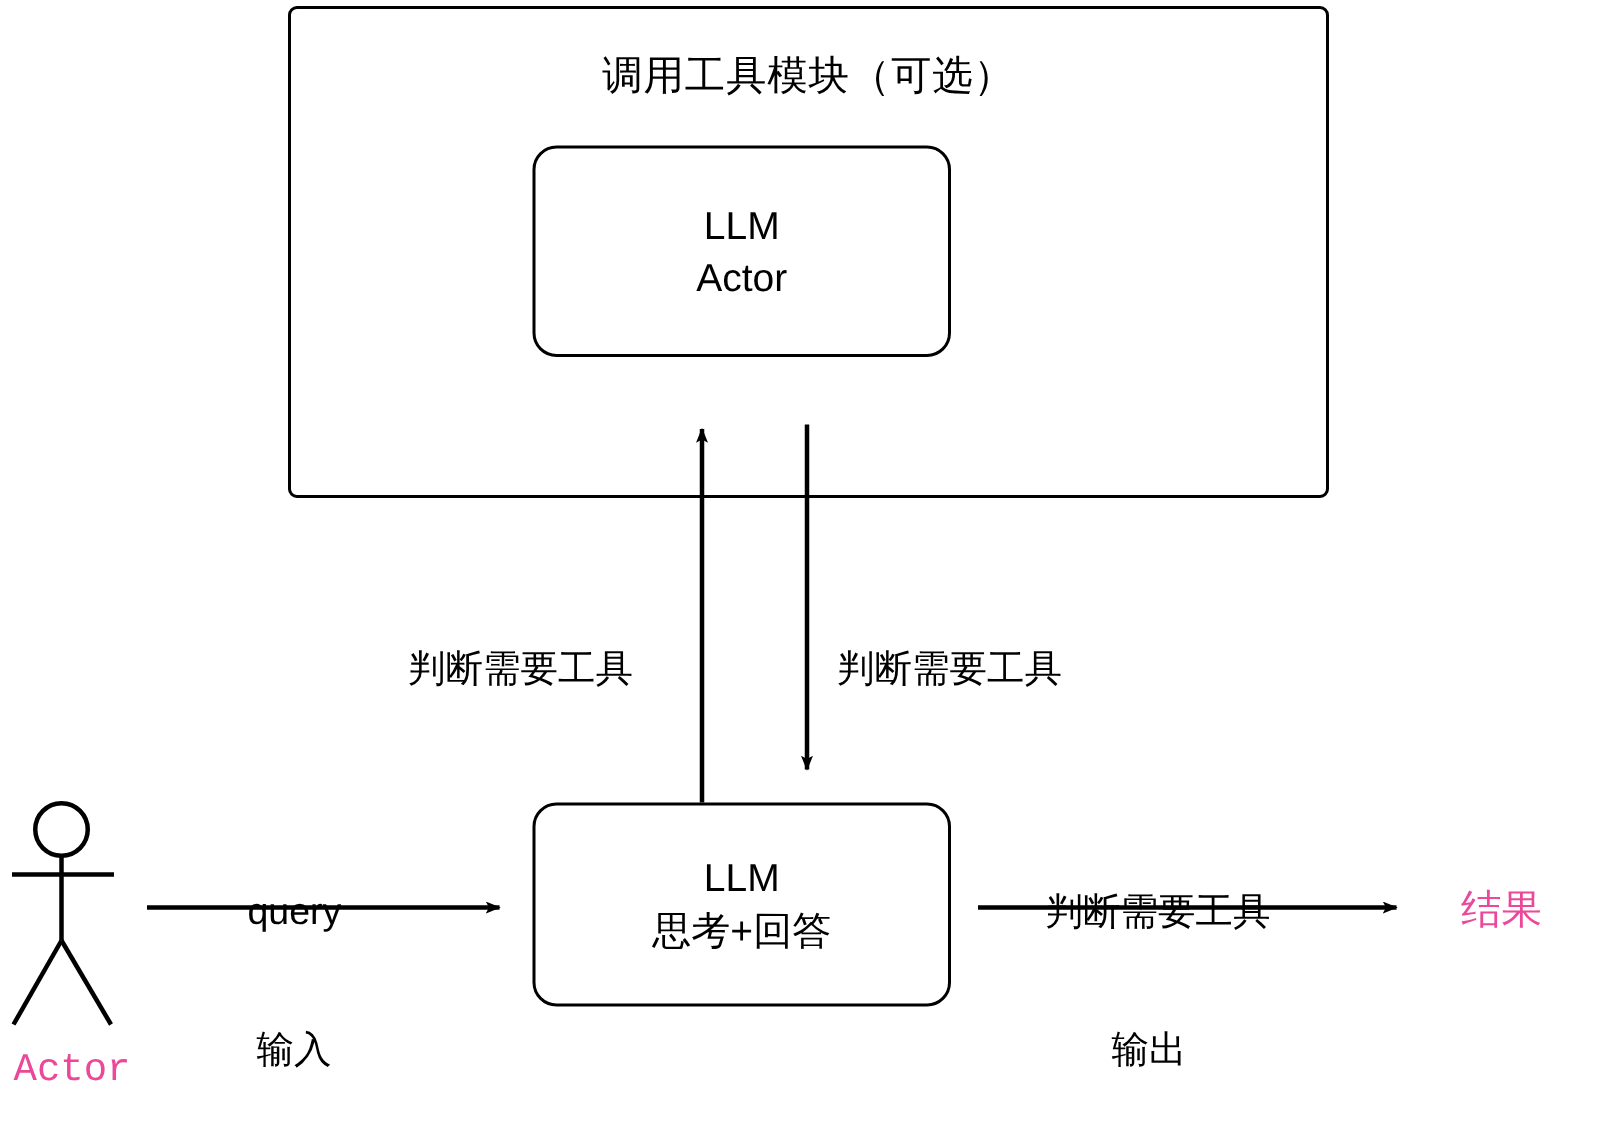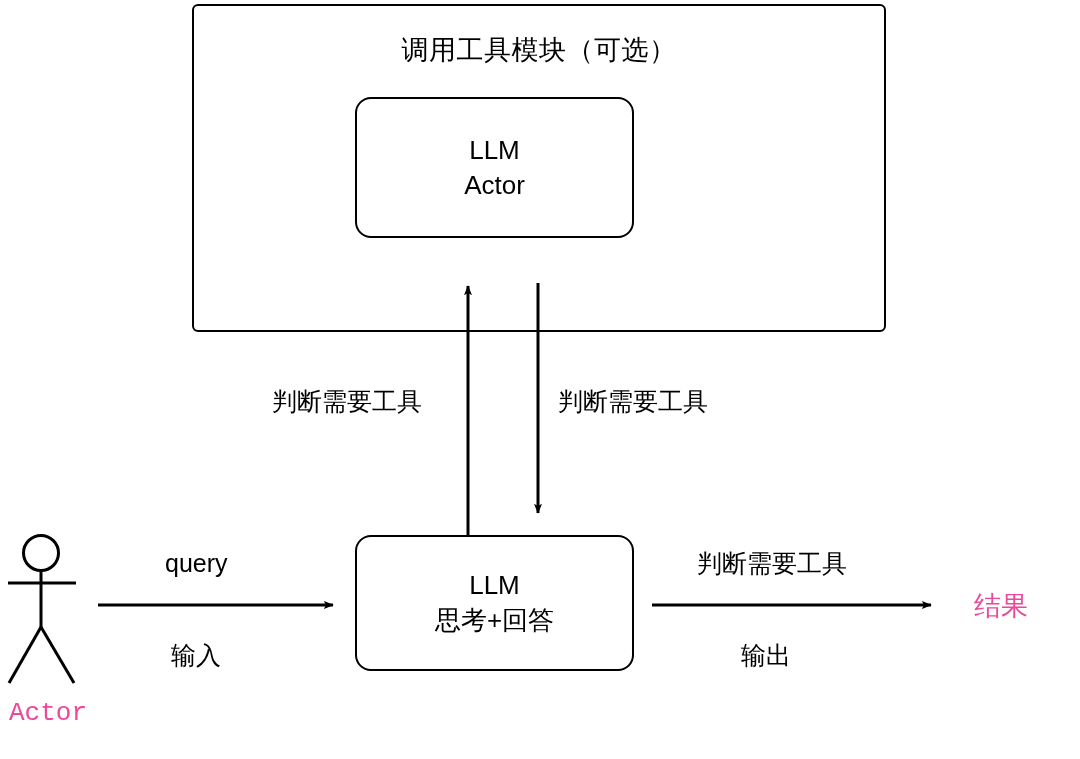--- a/index.html
+++ b/index.html
@@ -69,20 +69,21 @@
     line-height: 1.34;
     white-space: nowrap;
     text-align: right;
   }
   .edge-label {
     position: absolute;
     font-size: 25px;
     line-height: 1.2;
     white-space: nowrap;
     color: #000000;
+    margin-top: 45px;
   }
   .label-judge-need-tool   { left: 272px; top: 386px; }
   .label-tool-return       { left: 558px; top: 386px; }
   .label-query             { left: 165px; top: 548px; text-align: center; }
   .label-input             { left: 171px; top: 640px; }
   .label-no-tool-needed    { left: 697px; top: 548px; }
   .label-output            { left: 741px; top: 640px; }
   .node-text {
     position: absolute;
     font-size: 27px;

